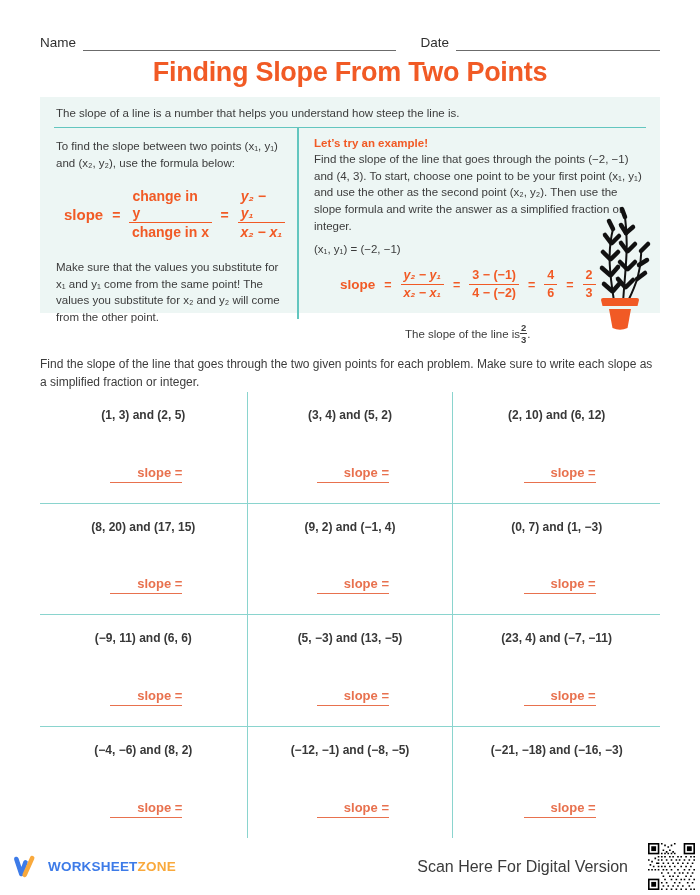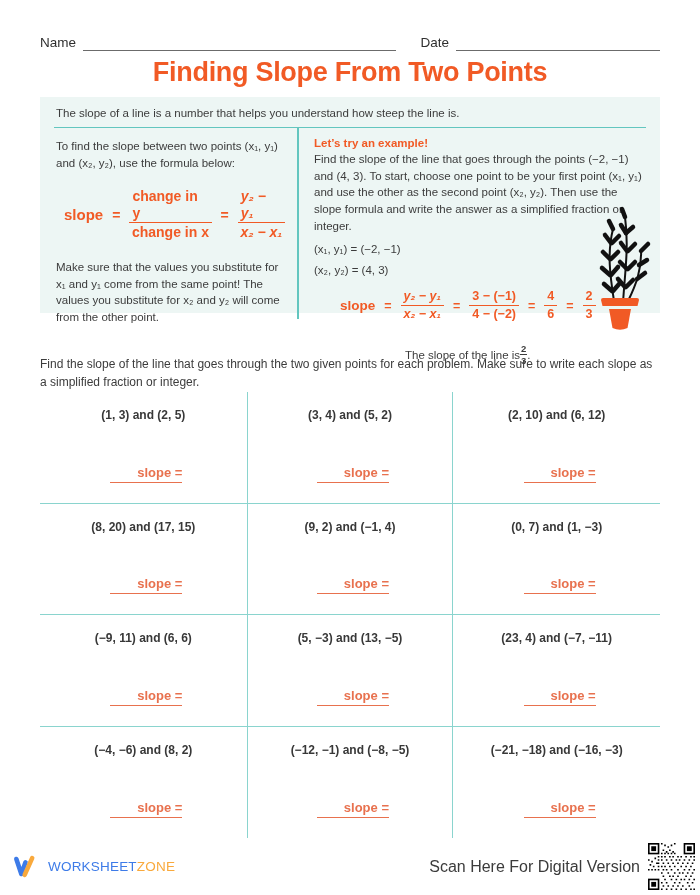--- a/index.html
+++ b/index.html
@@ -57,23 +57,23 @@
   .cell:nth-child(3n+2){border-left:1.5px solid var(--grid-line);border-right:1.5px solid var(--grid-line);}
   .cell:nth-child(-n+9){border-bottom:1.5px solid var(--grid-line);}
   .pts{font-size:12px;font-weight:bold;color:#383838;}
   .ans{display:flex;align-items:flex-end;flex-direction:column;}
   .slope-label{font-size:13px;font-weight:bold;color:var(--accent-soft);line-height:1;}
   .blank{display:inline-block;width:72px;height:4px;margin-left:6px;border-bottom:1.7px solid var(--accent-soft);}
 
   
   .footer{position:absolute;left:13px;right:5px;bottom:5px;display:flex;align-items:center;justify-content:space-between;}
   .brand{display:flex;align-items:center;gap:5px;}
-  .brand-text{font-size:13.5px;font-weight:normal;letter-spacing:0.2px;}
+  .brand-text{font-size:13.5px;font-weight:bold;letter-spacing:0.2px;}
   .brand-text .b1{color:var(--logo-blue);} .brand-text .b2{color:var(--logo-yellow);}
-  .scan{display:flex;align-items:center;gap:8px;}
+  .scan{display:flex;align-items:center;gap:20px;}
   .scan-text{font-size:16px;color:var(--footer-text);}
 </style>
 </head>
 <body>
 
 <div class="page">
 
   <div class="header-row">
     <span class="field-label">Name</span>
     <span class="write-line name-line"></span>
@@ -102,21 +102,20 @@
             <span class="den">x₂ − x₁</span>
           </span>
         </div>
         <p class="body">Make sure that the values you substitute for x₁ and y₁ come from the same point! The values you substitute for x₂ and y₂ will come from the other point.</p>
       </div>
 
       <div class="col-right">
         <div class="example-heading">Let’s try an example!</div>
         <p class="body">Find the slope of the line that goes through the points (−2, −1) and (4, 3). To start, choose one point to be your first point (x₁, y₁) and use the other as the second point (x₂, y₂). Then use the slope formula and write the answer as a simplified fraction or integer.</p>
         <div class="given">(x₁, y₁) = (−2, −1)</div>
-        <div class="given">(x₂, y₂) = (4, 3)</div>
 
         <div class="eq-wrap">
           <div class="formula formula-example">
             <span class="f-label">slope</span>
             <span>=</span>
             <span class="frac var">
               <span class="num">y₂ − y₁</span>
               <span class="den">x₂ − x₁</span>
             </span>
             <span>=</span>

